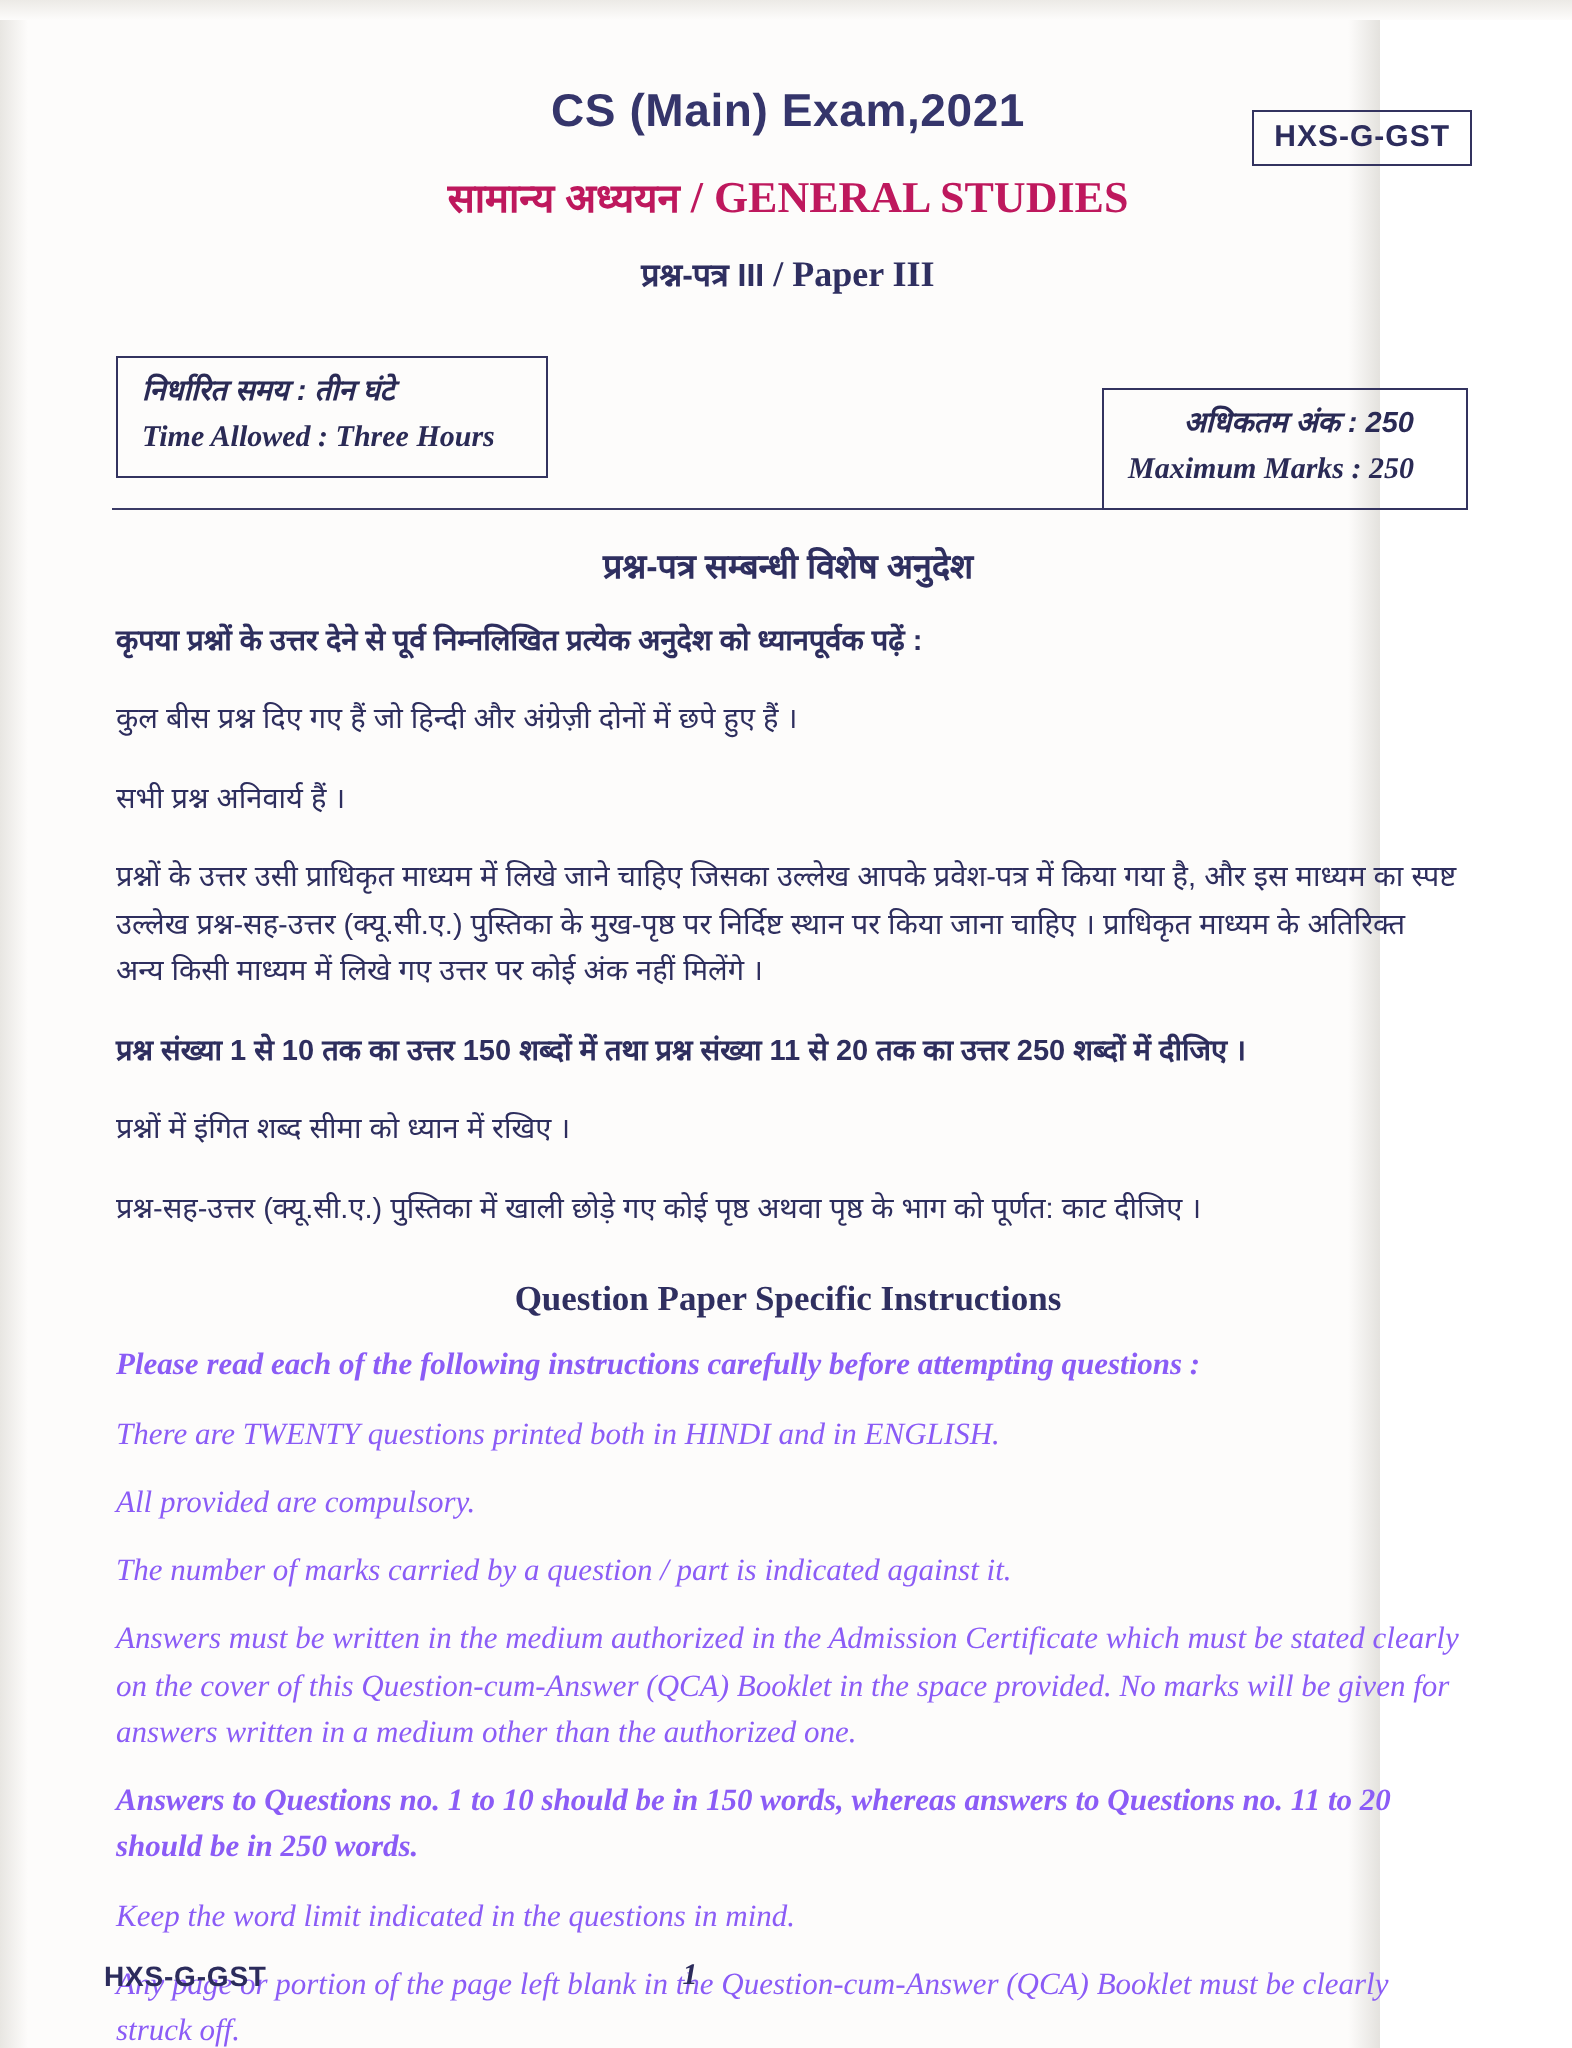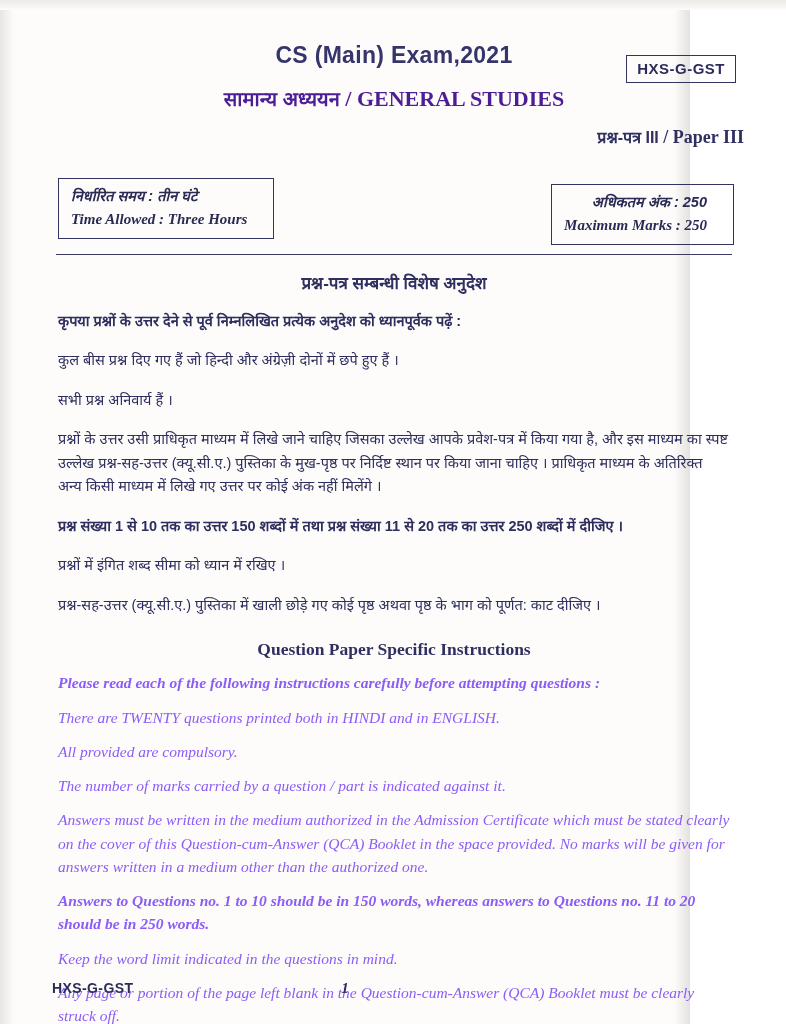--- a/index.html
+++ b/index.html
@@ -60,46 +60,46 @@
     font-weight: bold;
     font-size: 15px;
     color: #2c2c5c;
     letter-spacing: 0.5px;
   }
   .title-sub {
     text-align: center;
     font-size: 22px;
     font-weight: bold;
     margin-top: 16px;
-    color: #4c1d95;
+    color: #be185d;
   }
   .title-sub .hindi { font-family: "Liberation Sans", sans-serif; font-size: 20px; }
   .title-paper {
-    text-align: right;
+    text-align: center;
     font-size: 18px;
     font-weight: bold;
     margin-top: 14px;
     color: #2f2f60;
   }
   .title-paper .hindi { font-family: "Liberation Sans", sans-serif; font-size: 16px; }
 
   .boxes-row {
     position: relative;
     height: 62px;
     margin-top: 30px;
   }
   .box {
     position: absolute;
     border: 1.4px solid #33335f;
     padding: 7px 26px 8px 12px;
     line-height: 1.5;
     font-weight: bold;
   }
   .box-left { left: 14px; top: 0; }
-  .box-right { right: 10px; top: 6px; text-align: right; }
+  .box-right { right: 10px; top: 16px; text-align: right; }
   .box .ln1 {
     font-size: 14.5px;
     font-style: italic;
     font-family: "Liberation Sans", sans-serif;
   }
   .box .ln2 {
     font-size: 15px;
     font-style: italic;
   }
   .box .ln2 b { font-style: italic; }

